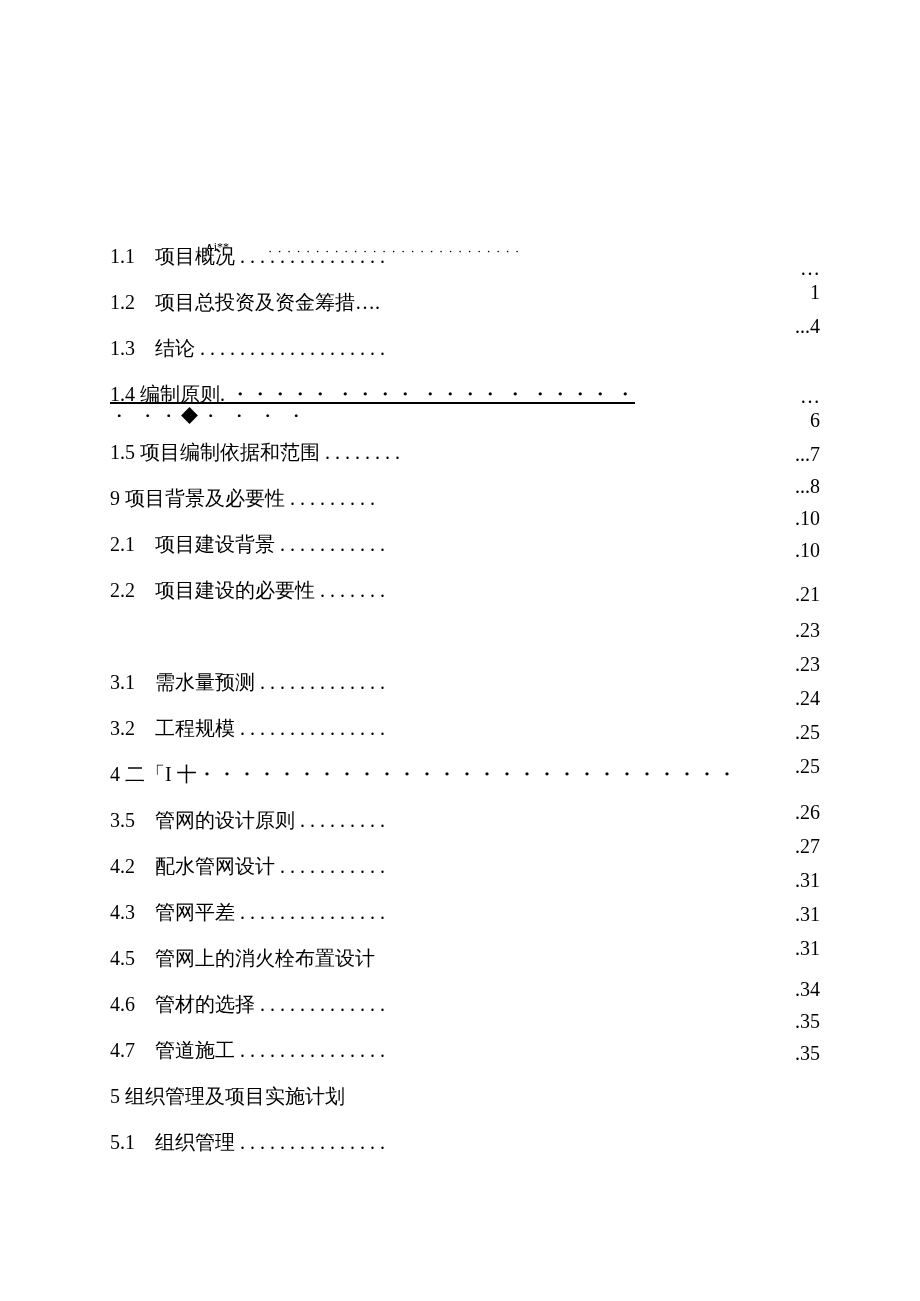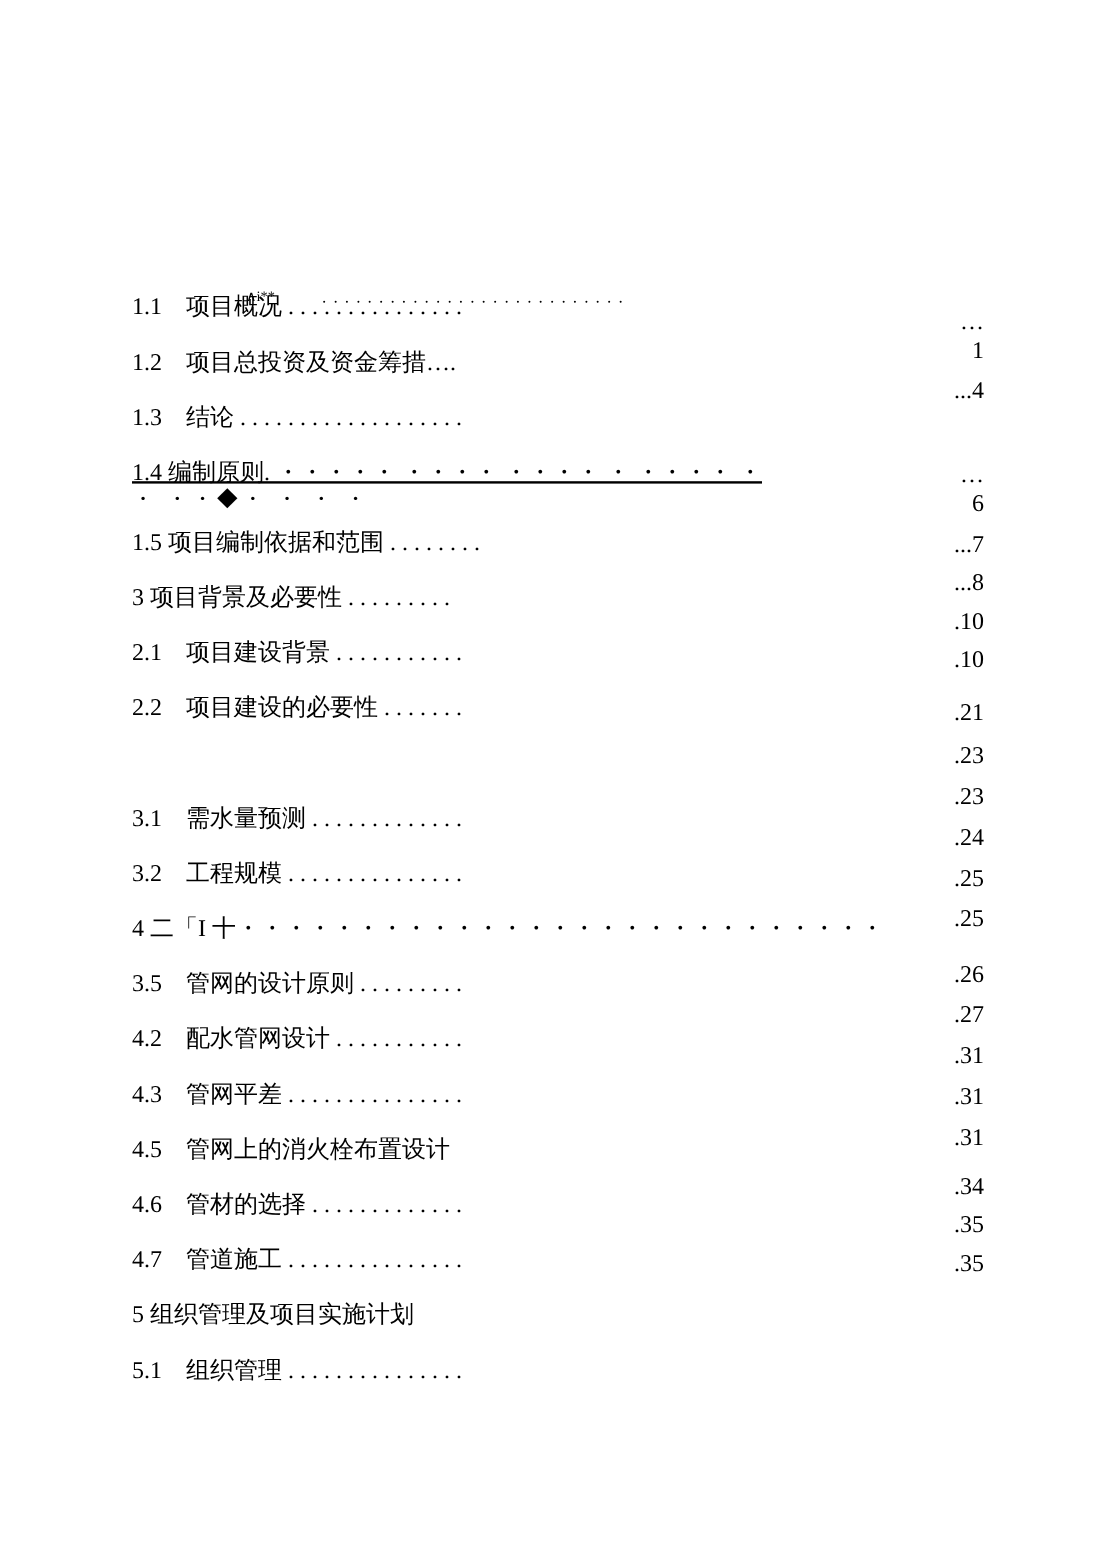--- a/index.html
+++ b/index.html
@@ -81,21 +81,21 @@
   <div class="toc-row" style="margin-bottom:2px;text-decoration:underline;">
     <span class="toc-label">1.4 编制原则. ・・・・・ ・・・・ ・・・・ ・ ・・・・ ・</span>
   </div>
   <div class="extra-line">・ ・・◆・ ・ ・ ・</div>
 
   <div class="toc-row">
     <span class="toc-label">1.5 项目编制依据和范围 . . . . . . . .</span>
   </div>
 
   <div class="toc-row">
-    <span class="toc-label">3 项目背景及必要性 . . . . . . . . .</span>
+    <span class="toc-label">9 项目背景及必要性 . . . . . . . . .</span>
   </div>
 
   <div class="toc-row">
     <span class="toc-label">2.1　项目建设背景 . . . . . . . . . . .</span>
   </div>
 
   <div class="toc-row">
     <span class="toc-label">2.2　项目建设的必要性 . . . . . . .</span>
   </div>
 

